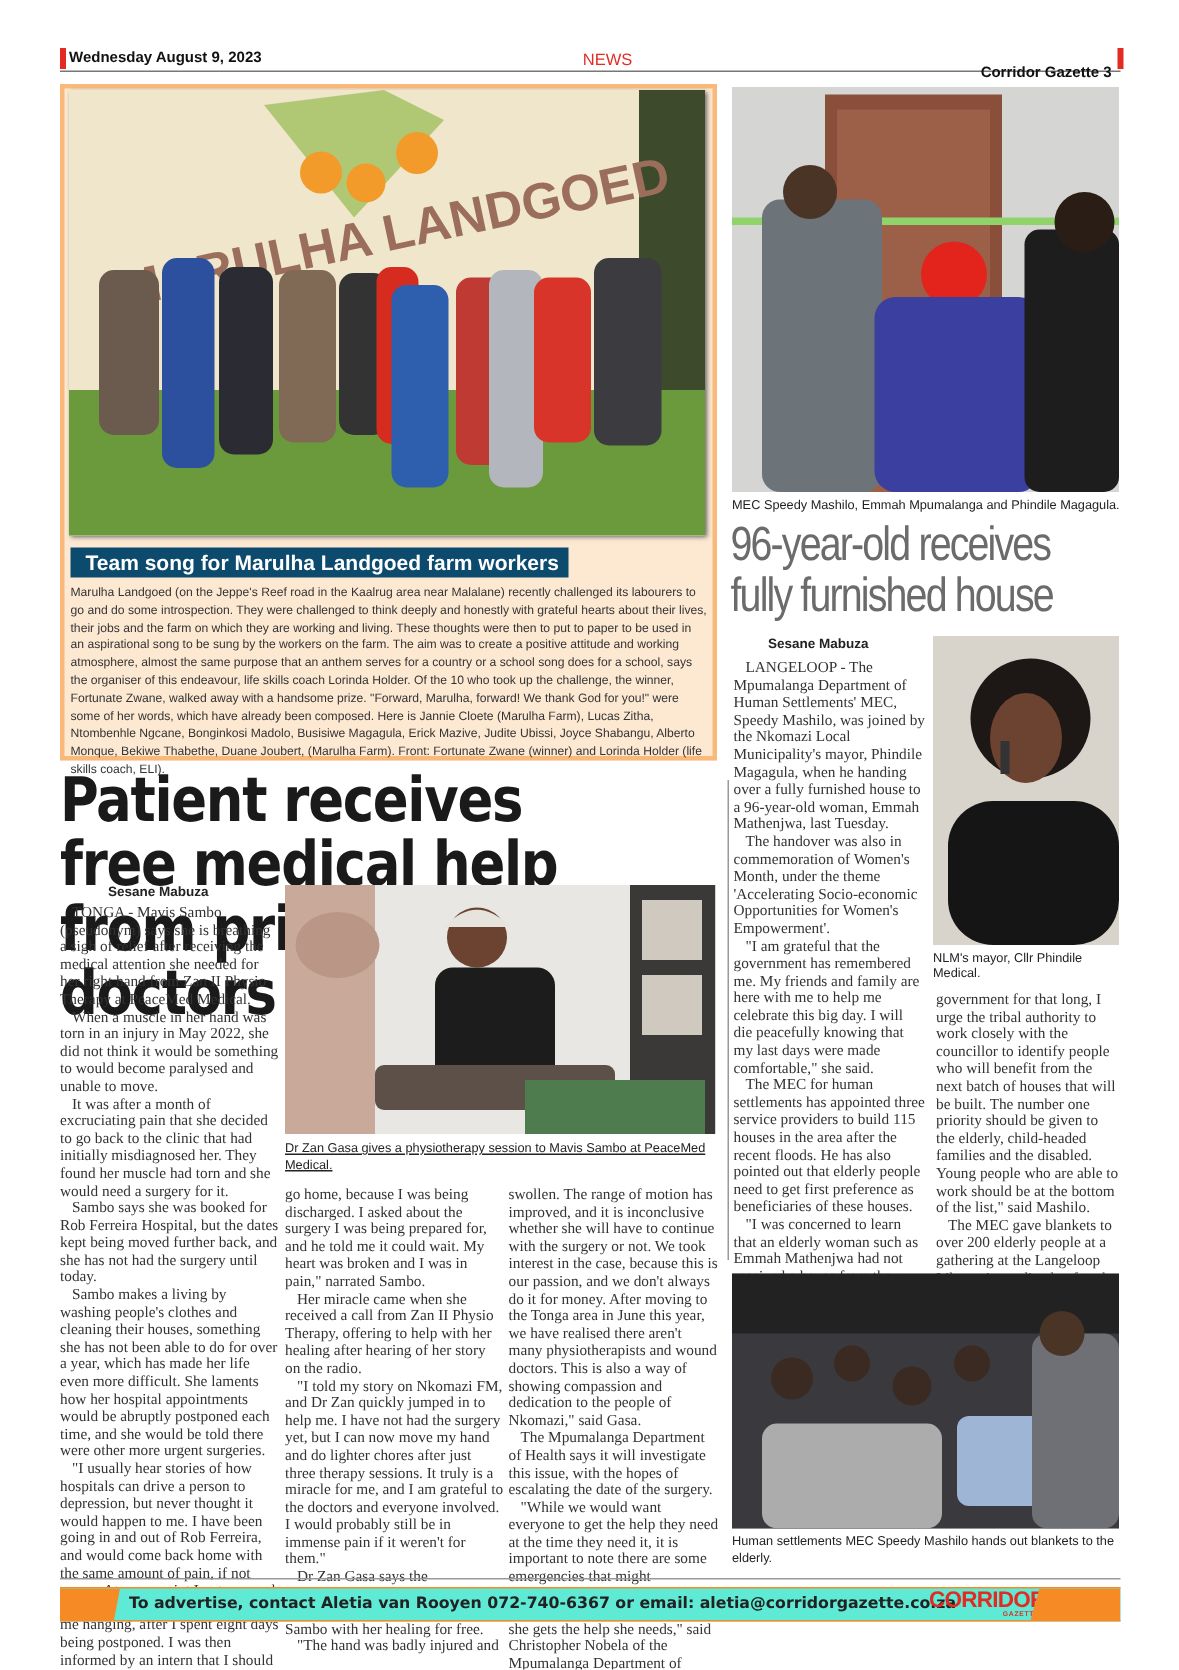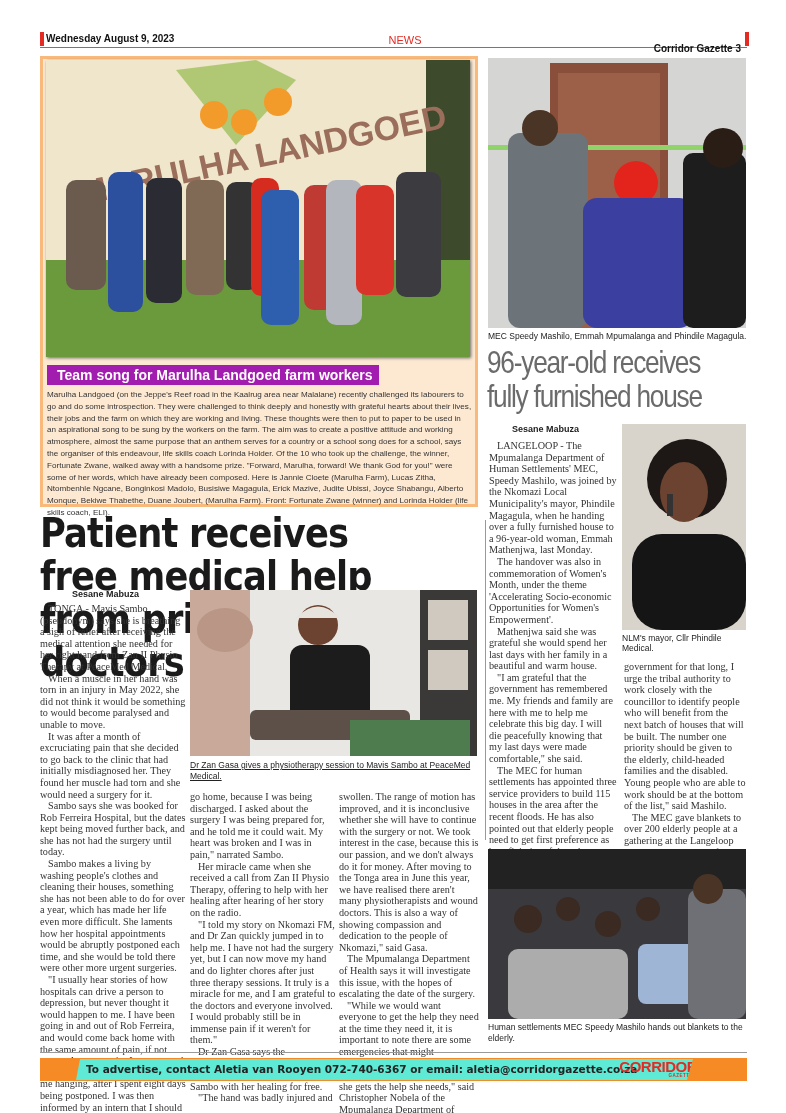--- a/index.html
+++ b/index.html
@@ -10,21 +10,21 @@
   .hdr .lbar{position:absolute;left:0;top:1px;width:4px;height:14px;background:#e32b24;}
   .hdr .rbar{position:absolute;right:-2px;top:1px;width:4px;height:14px;background:#e32b24;}
   .hdr .date{position:absolute;left:6px;top:2px;font:bold 10px "Liberation Sans",sans-serif;color:#111;text-align:center;}
   .hdr .sect{position:absolute;left:0;right:0;top:3px;text-align:center;font:11px "Liberation Sans",sans-serif;color:#e32b24;padding-left:23px;}
   .hdr .paper{position:absolute;right:6px;top:12px;font:bold 10px "Liberation Sans",sans-serif;color:#111;}
   
   .photo{overflow:hidden;}
   .farm-box{left:40px;top:56px;width:438px;height:451px;background:#fde9d2;border:3px solid #f9b97a;box-sizing:border-box;}
   .farm-photo{left:46px;top:60px;width:424px;height:297px;box-shadow:1px 1px 3px #666;
     background:linear-gradient(180deg,#e9e1c4 0%,#efe6cb 55%,#6f9a3f 75%,#5d8a35 100%);}
-  .farm-title{left:47px;top:365px;width:332px;height:20px;background:#a21caf;color:#fff;font:bold 14px "Liberation Sans",sans-serif;line-height:20px;padding-left:10px;box-sizing:border-box;}
+  .farm-title{left:47px;top:365px;width:332px;height:20px;background:#0c4a6e;color:#fff;font:bold 14px "Liberation Sans",sans-serif;line-height:20px;padding-left:10px;box-sizing:border-box;}
   .farm-text{left:47px;top:389px;width:425px;font:8.1px/11.8px "Liberation Sans",sans-serif;color:#333;}
   .mec-photo{left:488px;top:58px;width:258px;height:270px;background:linear-gradient(180deg,#d8d8d6,#cfcfcd);}
   .mec-cap{left:488px;top:331px;width:260px;font:8.5px "Liberation Sans",sans-serif;color:#222;}
   .h96{left:487px;top:345px;width:270px;font:32px/34px "Liberation Sans",sans-serif;color:#6b6b6b;letter-spacing:-1.5px;transform:scaleX(0.82);transform-origin:left top;}
   .byline{font:bold 9px "Liberation Sans",sans-serif;color:#222;}
   .col{font:10.2px/11.6px "Liberation Serif",serif;color:#333;}
   .col p{margin:0;text-indent:8px;}
   .vrule{background:#999;width:1px;}
   .nlm-photo{left:622px;top:424px;width:124px;height:206px;background:linear-gradient(180deg,#dcd7cf 0%,#c8c2b6 20%,#2f2a28 45%,#1d1b1b 100%);}
   .nlm-cap{left:622px;top:633px;width:124px;font:8.5px/10px "Liberation Sans",sans-serif;color:#222;}
@@ -94,23 +94,22 @@
     <rect x="195" y="95" width="63" height="175" rx="10" fill="#1d1d1d"></rect>
     <circle cx="235" cy="90" r="20" fill="#2a1d15"></circle>
   </svg>
 </div>
 <div class="abs mec-cap">MEC Speedy Mashilo, Emmah Mpumalanga and Phindile Magagula.</div>
 <div class="abs h96">96-year-old receives fully furnished house</div>
 
 <div class="abs byline" style="left:512px;top:424px;">Sesane Mabuza</div>
 <div class="abs vrule" style="left:485px;top:520px;height:320px;"></div>
 <div class="abs col" style="left:489px;top:440px;width:128px;">
-  <p>LANGELOOP - The Mpumalanga Department of Human Settlements' MEC, Speedy Mashilo, was joined by the Nkomazi Local Municipality's mayor, Phindile Magagula, when he handing over a fully furnished house to a 96-year-old woman, Emmah Mathenjwa, last Monday.</p>
+  <p>LANGELOOP - The Mpumalanga Department of Human Settlements' MEC, Speedy Mashilo, was joined by the Nkomazi Local Municipality's mayor, Phindile Magagula, when he handing over a fully furnished house to a 96-year-old woman, Emmah Mathenjwa, last Tuesday.</p>
   <p>The handover was also in commemoration of Women's Month, under the theme 'Accelerating Socio-economic Opportunities for Women's Empowerment'.</p>
-  <p>Mathenjwa said she was grateful she would spend her last days with her family in a beautiful and warm house.</p>
   <p>"I am grateful that the government has remembered me. My friends and family are here with me to help me celebrate this big day. I will die peacefully knowing that my last days were made comfortable," she said.</p>
   <p>The MEC for human settlements has appointed three service providers to build 115 houses in the area after the recent floods. He has also pointed out that elderly people need to get first preference as beneficiaries of these houses.</p>
   <p>"I was concerned to learn that an elderly woman such as Emmah Mathenjwa had not received a house from the</p>
 </div>
 
 <div class="abs photo nlm-photo">
   <svg width="124" height="206" viewBox="0 0 124 206">
     <rect width="124" height="206" fill="#d9d4cb"></rect>
     <circle cx="65" cy="55" r="40" fill="#1d1715"></circle>
     <ellipse cx="62" cy="68" rx="24" ry="30" fill="#6b4330"></ellipse>

